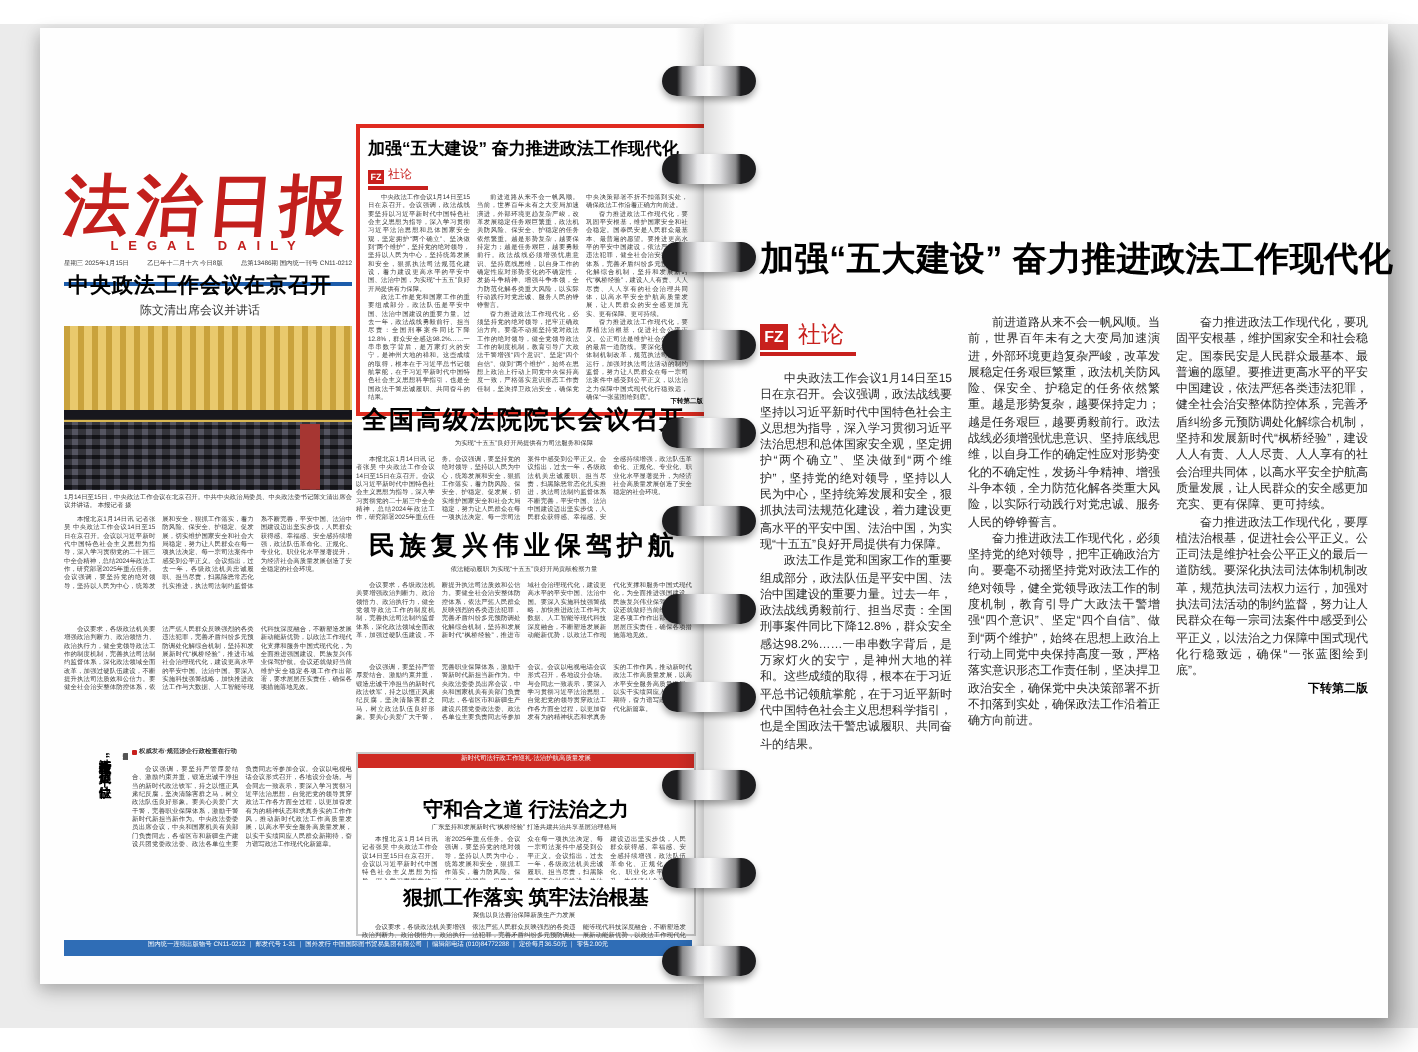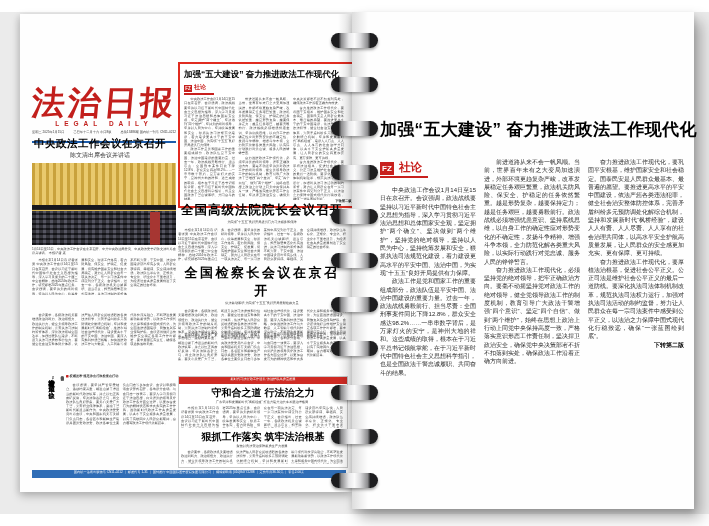--- a/index.html
+++ b/index.html
@@ -40,21 +40,21 @@
   .c2{column-count:2;column-gap:7px}
   .c3{column-count:3;column-gap:7px}
   .c4{column-count:4;column-gap:7px}
   .micro p{margin:0;text-indent:13px}
   .h2{font-weight:900;text-align:center;color:#000}
   .subcenter .in{text-align:center;text-indent:0}
   .redbox{border:2px solid #e02b20;background:#fff}
   .rb-head{font-weight:900;font-size:8.5px;white-space:nowrap;color:#000;letter-spacing:0}
   .logo-row{display:flex;align-items:flex-end;gap:2px}
   .logo-mark{background:#c8201d;color:#fff;font-weight:900;display:flex;align-items:center;justify-content:center}
-  .logo-label{color:#c8201d;font-weight:700}
+  .logo-label{color:#c8201d;font-weight:400}
   .red-underline{background:#c8201d;height:1.5px}
   .box-cont{position:absolute;right:5px;bottom:3px;font-size:6.5px;font-weight:bold;color:#000;
         transform:scale(.5);transform-origin:100% 100%}
   .vwrap{display:flex}
   .vhead{writing-mode:vertical-rl;font-weight:900;font-size:6.2px;line-height:1.05;color:#000;
         letter-spacing:.3px;height:92px}
   .vsub{overflow:hidden;position:relative}
   .vsub .in{writing-mode:vertical-rl;font-size:6.2px;color:#555;transform:scale(.5);
         transform-origin:0 0;height:200%;width:200%}
   .kicker{color:#c8201d;font-weight:bold;display:flex;align-items:center;gap:2px}
@@ -165,21 +165,21 @@
       <div class="in">为实现“十五五”良好开局提供有力司法服务和保障</div>
     </div>
     <div class="micro" style="width:168px;height:40px;margin-top:2px">
       <div class="in c4">
           <p>本报北京1月14日讯 记者张昊 中央政法工作会议14日至15日在京召开。会议以习近平新时代中国特色社会主义思想为指导，深入学习贯彻党的二十届三中全会精神，总结2024年政法工作，研究部署2025年重点任务。会议强调，要坚持党的绝对领导，坚持以人民为中心，统筹发展和安全，狠抓工作落实，着力防风险、保安全、护稳定、促发展，切实维护国家安全和社会大局稳定，努力让人民群众在每一项执法决定、每一宗司法案件中感受到公平正义。会议指出，过去一年，各级政法机关忠诚履职、担当尽责，扫黑除恶常态化扎实推进，执法司法制约监督体系不断完善，平安中国、法治中国建设迈出坚实步伐，人民群众获得感、幸福感、安全感持续增强，政法队伍革命化、正规化、专业化、职业化水平显著提升，为经济社会高质量发展创造了安全稳定的社会环境。</p>
         </div>
     </div>
   </div>
 
   <div class="lp-abs" style="left:158px;top:250px;width:168px">
-    <div class="h2" style="font-size:13px;letter-spacing:2.5px">全国检察长会议在京召开</div>
+    <div class="h2" style="font-size:13px;letter-spacing:2.5px">民族复兴伟业保驾护航</div>
     <div class="micro subcenter" style="width:168px;height:6px;margin-top:1px">
       <div class="in">依法能动履职 为实现“十五五”良好开局贡献检察力量</div>
     </div>
     <div class="micro" style="width:168px;height:40px;margin-top:2px">
       <div class="in c4">
           <p>会议要求，各级政法机关要增强政治判断力、政治领悟力、政治执行力，健全党领导政法工作的制度机制，完善执法司法制约监督体系，深化政法领域全面改革，加强过硬队伍建设，不断提升执法司法质效和公信力。要健全社会治安整体防控体系，依法严惩人民群众反映强烈的各类违法犯罪，完善矛盾纠纷多元预防调处化解综合机制，坚持和发展新时代“枫桥经验”，推进市域社会治理现代化，建设更高水平的平安中国、法治中国。要深入实施科技强警战略，加快推进政法工作与大数据、人工智能等现代科技深度融合，不断塑造发展新动能新优势，以政法工作现代化支撑和服务中国式现代化，为全面推进强国建设、民族复兴伟业保驾护航。会议还就做好当前维护安全稳定各项工作作出部署，要求层层压实责任，确保各项措施落地见效。</p>
         </div>
     </div>
   </div>
 
@@ -188,21 +188,21 @@
       <div class="in c4">
           <p>会议强调，要坚持严管厚爱结合、激励约束并重，锻造忠诚干净担当的新时代政法铁军，持之以恒正风肃纪反腐，坚决清除害群之马，树立政法队伍良好形象。要关心关爱广大干警，完善职业保障体系，激励干警新时代新担当新作为。中央政法委委员出席会议，中央和国家机关有关部门负责同志，各省区市和新疆生产建设兵团党委政法委、政法各单位主要负责同志等参加会议。会议以电视电话会议形式召开，各地设分会场。与会同志一致表示，要深入学习贯彻习近平法治思想，自觉把党的领导贯穿政法工作各方面全过程，以更加奋发有为的精神状态和求真务实的工作作风，推动新时代政法工作高质量发展，以高水平安全服务高质量发展，以实干实绩回应人民群众新期待，奋力谱写政法工作现代化新篇章。</p>
         </div>
     </div>
   </div>
 
   <div class="lp-abs bottom-box" style="left:158px;top:362px;width:168px;height:90px">
     <div class="banner" style="height:7px">
       <div class="in">新时代司法行政工作巡礼·法治护航高质量发展</div>
     </div>
-    <div class="h2" style="font-size:10px;margin-top:2px">守和合之道 行法治之力</div>
+    <div class="h2" style="font-size:10px;margin-top:14px">守和合之道 行法治之力</div>
     <div class="micro subcenter" style="width:166px;height:5px">
       <div class="in">广东坚持和发展新时代“枫桥经验” 打造共建共治共享基层治理格局</div>
     </div>
     <div class="micro" style="width:162px;height:22px;margin:1px 2px 0">
       <div class="in c4">
           <p>本报北京1月14日讯 记者张昊 中央政法工作会议14日至15日在京召开。会议以习近平新时代中国特色社会主义思想为指导，深入学习贯彻党的二十届三中全会精神，总结2024年政法工作，研究部署2025年重点任务。会议强调，要坚持党的绝对领导，坚持以人民为中心，统筹发展和安全，狠抓工作落实，着力防风险、保安全、护稳定、促发展，切实维护国家安全和社会大局稳定，努力让人民群众在每一项执法决定、每一宗司法案件中感受到公平正义。会议指出，过去一年，各级政法机关忠诚履职、担当尽责，扫黑除恶常态化扎实推进，执法司法制约监督体系不断完善，平安中国、法治中国建设迈出坚实步伐，人民群众获得感、幸福感、安全感持续增强，政法队伍革命化、正规化、专业化、职业化水平显著提升，为经济社会高质量发展创造了安全稳定的社会环境。</p>
         </div>
     </div>
     <div class="h2" style="font-size:10px;margin-top:2px">狠抓工作落实 筑牢法治根基</div>
     <div class="micro subcenter" style="width:166px;height:5px">

